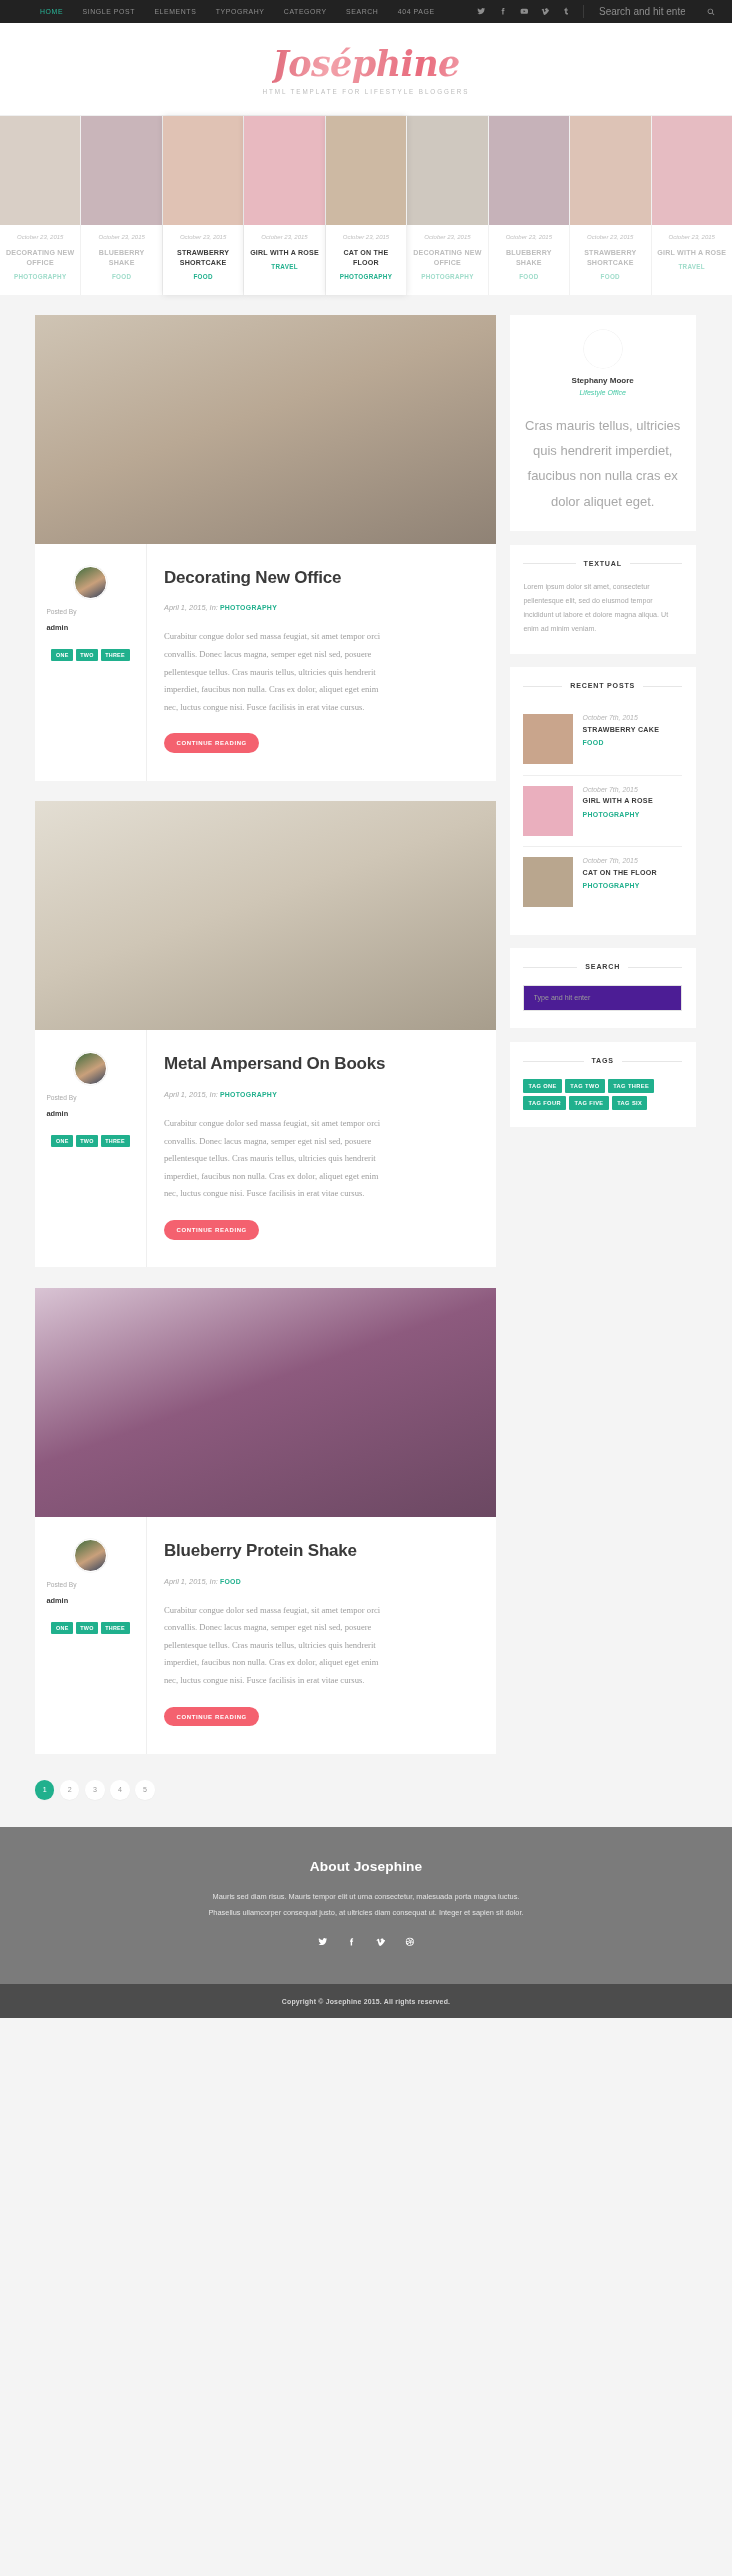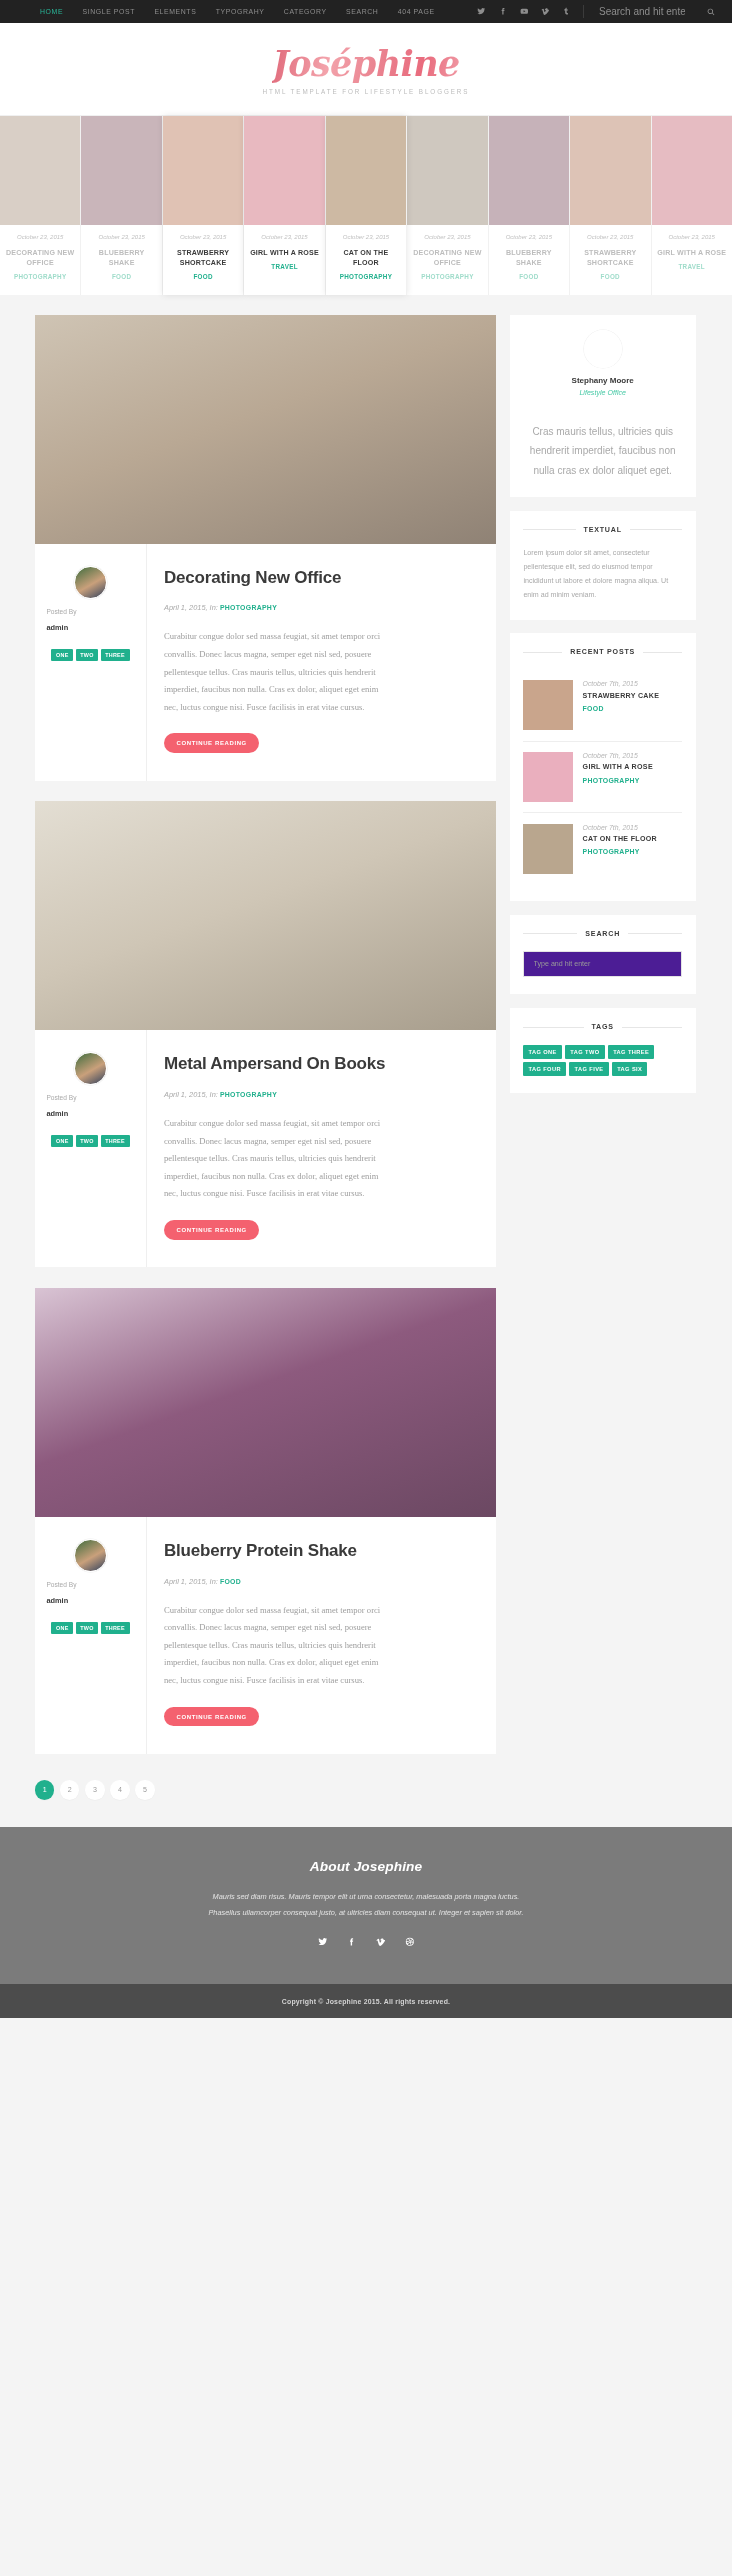--- a/index.html
+++ b/index.html
@@ -158,21 +158,21 @@
     color: #3a3a3a; text-transform: uppercase; margin-bottom: 13.7px;
   }
   .w-title::before, .w-title::after { content: ""; flex: 1; height: 0.6px; background: #e6e6e6; }
   .sb-avatar {
     width: 38px; height: 38px; border-radius: 50%;
     background-size: cover; background-position: center top;
     margin: 0 auto 8px; border: 2.3px solid #fff; box-shadow: 0 0 0 0.6px #ededed;
   }
   .sb-name { font-size: 8px; font-weight: 700; color: #3a3a3a; }
   .sb-role { margin-top: 4px; font-size: 7.1px; font-style: italic; color: #45c9a5; }
-  .sb-desc { margin-top: 25px; font-size: 10px; line-height: 1.95; color: #a9a9a9; }
+  .sb-desc { margin-top: 16px; font-size: 13px; line-height: 1.95; color: #a9a9a9; }
   .w-text { text-align: left; font-size: 7.1px; line-height: 1.95; color: #a9a9a9; }
 
   .rp-item { display: flex; gap: 9.2px; text-align: left; padding: 10.3px 0; border-bottom: 0.6px solid #eee; align-items: flex-start; }
   .rp-item:last-child { border-bottom: none; }
   .rp-thumb { width: 50px; height: 50px; flex: 0 0 50px; background-size: cover; background-position: center; }
   .rp-date { font-size: 6.9px; font-style: italic; color: #b5b5b5; }
   .rp-title { margin-top: 3.4px; font-size: 7.1px; font-weight: 700; color: #3a3a3a; letter-spacing: 0.3px; line-height: 1.45; text-transform: uppercase; }
   .rp-cat { margin-top: 4px; font-size: 6.9px; font-weight: 700; color: #20b08d; letter-spacing: 0.3px; text-transform: uppercase; }
 
   .search-field {
@@ -192,21 +192,21 @@
   .pagination { display: flex; gap: 5.7px; padding: 5.7px 35px 27.5px; }
   .pg {
     width: 19.4px; height: 19.4px; border-radius: 50%;
     background: #fff; color: #9b9b9b;
     display: flex; align-items: center; justify-content: center;
     font-size: 7.1px; cursor: pointer; box-shadow: 0 0.6px 1.1px rgba(0,0,0,.04);
   }
   .pg.active { background: #20b08d; color: #fff; }
 
   
-  .footer { background: #7b7b7b; text-align: center; padding: 32px 0 37px; color: #fff; font-style: italic; }
+  .footer { background: #7b7b7b; text-align: center; padding: 32px 0 37px; color: #fff; }
   .footer h3 { font-size: 13.7px; font-weight: 700; letter-spacing: 0.1px; }
   .footer p { margin: 15px auto 10px; max-width: 320px; font-size: 7.4px; line-height: 2.1; color: #e4e4e4; }
   .footer-social { margin-top: 17px; display: flex; justify-content: center; gap: 19.4px; }
   .footer-social .sic { width: 9.7px; height: 9.7px; fill: #fff; cursor: pointer; display: block; }
   .copyright { background: #4c4c4c; text-align: center; padding: 13.7px 0; font-size: 6.9px; color: #d3d3d3; font-weight: 700; letter-spacing: 0.2px; }
 </style>
 </head>
 <body>
 
 <div class="topbar">

